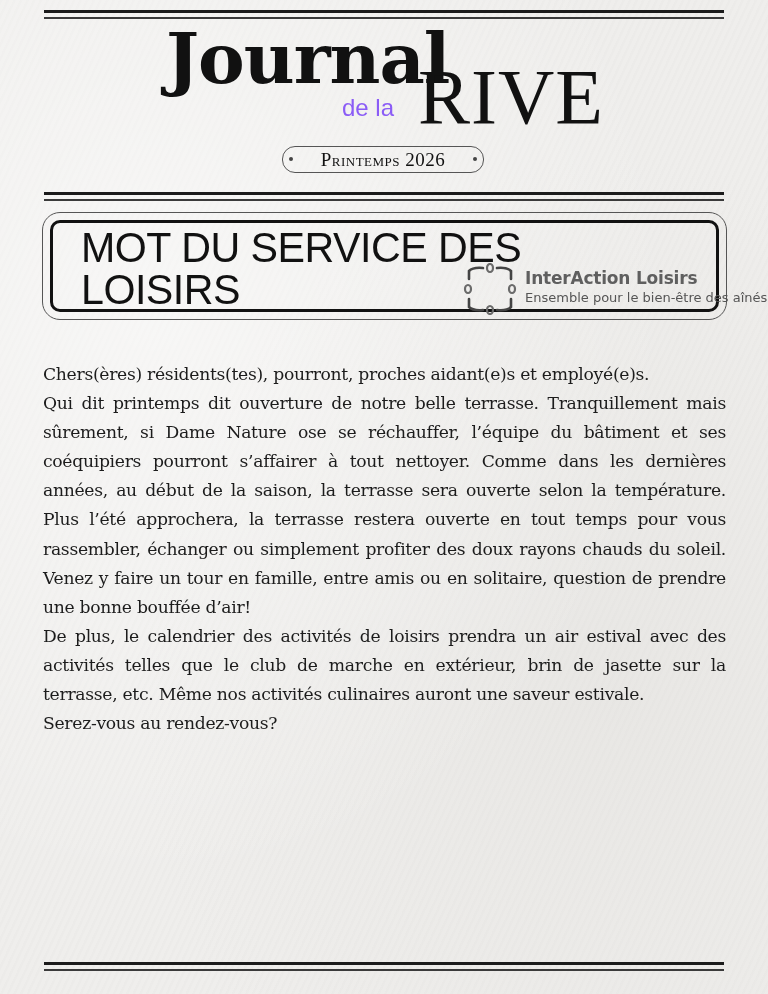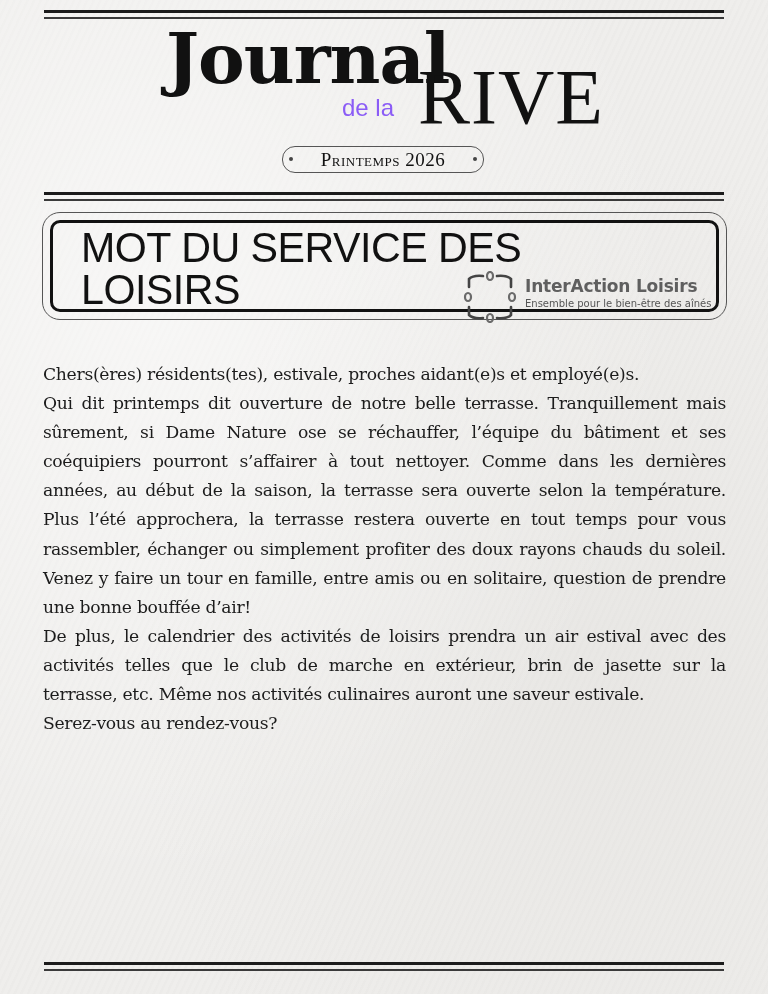--- a/index.html
+++ b/index.html
@@ -52,29 +52,29 @@
   .banner-inner {
     position: absolute; left: 7px; top: 7px; right: 7px; bottom: 7px;
     border: 3px solid #111; border-radius: 10px; box-sizing: border-box;
   }
   .banner-title {
     position: absolute; left: 38px; top: 14px; width: 480px;
     font-family: "Liberation Sans", sans-serif; font-size: 42px; line-height: 42px;
     color: #111; letter-spacing: -0.5px; font-weight: normal; text-transform: uppercase;
     transform: scaleX(0.98); transform-origin: left;
   }
-  .logo { position: absolute; left: 420px; top: 50px; width: 260px; height: 50px; margin-top: 8px; }
+  .logo { position: absolute; left: 420px; top: 50px; width: 260px; height: 50px; }
   .logo svg { position: absolute; left: 0; top: 0; }
   .logo .brand {
     position: absolute; left: 62px; top: 5px; font-family: "DejaVu Sans", sans-serif;
     font-size: 17px; font-weight: bold; color: #5f5f5f; white-space: nowrap; letter-spacing: -0.2px;
   }
   .logo .tagline {
     position: absolute; left: 62px; top: 27px; font-family: "DejaVu Sans", sans-serif;
-    font-size: 10px; color: #555; white-space: nowrap;
+    font-size: 13px; color: #555; white-space: nowrap;
   }
 
   .article {
     position: absolute; left: 43px; top: 360px; width: 683px;
     font-family: "DejaVu Serif", "Liberation Serif", serif; font-size: 17.2px;
     line-height: 29.1px; color: #1c1c1c; text-align: justify;
     letter-spacing: -0.3px;
   }
   .article p { margin: 0; }
   .article p.left { text-align: left; }
@@ -121,21 +121,21 @@
         <path d="M6 36 L6 44 Q10 48 20 47"></path>
         <path d="M48 36 L48 44 Q44 48 34 47"></path>
       </g>
     </svg>
     <span class="brand">InterAction Loisirs</span>
     <span class="tagline">Ensemble pour le bien-être des aînés</span>
   </div>
 </div>
 
 <div class="article">
-  <p class="left">Chers(ères) résidents(tes), estivale, proches aidant(e)s et employé(e)s.</p>
+  <p class="left">Chers(ères) résidents(tes), pourront, proches aidant(e)s et employé(e)s.</p>
   <p>Qui dit printemps dit ouverture de notre belle terrasse. Tranquillement mais sûrement, si Dame Nature ose se réchauffer, l’équipe du bâtiment et ses coéquipiers pourront s’affairer à tout nettoyer. Comme dans les dernières années, au début de la saison, la terrasse sera ouverte selon la température. Plus l’été approchera, la terrasse restera ouverte en tout temps pour vous rassembler, échanger ou simplement profiter des doux rayons chauds du soleil. Venez y faire un tour en famille, entre amis ou en solitaire, question de prendre une bonne bouffée d’air!</p>
   <p>De plus, le calendrier des activités de loisirs prendra un air estival avec des activités telles que le club de marche en extérieur, brin de jasette sur la terrasse, etc. Même nos activités culinaires auront une saveur estivale.</p>
   <p class="left">Serez-vous au rendez-vous?</p>
 </div>
 
 <div class="rule" style="top:962px;">
   <div class="thick"></div>
     <div class="thin"></div>
 </div>
 

